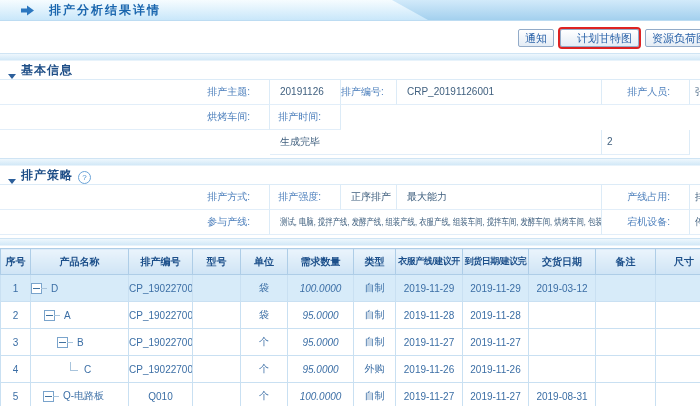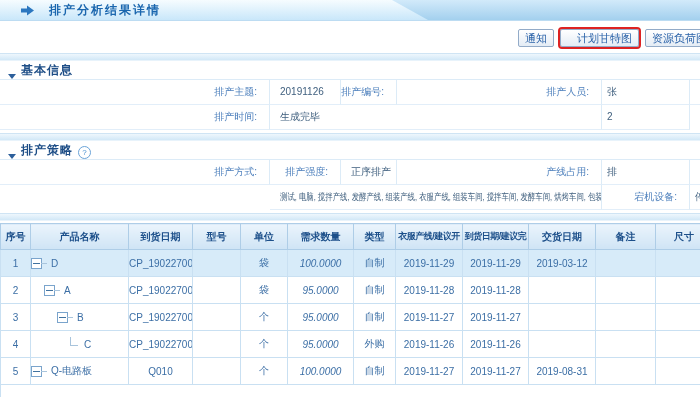--- a/index.html
+++ b/index.html
@@ -27,21 +27,21 @@
   .tri{width:0;height:0;border-left:4px solid transparent;border-right:4px solid transparent;
        border-top:5px solid #2c5f9b;}
   .sectitle{font-weight:bold;font-size:12px;color:#1d4d86;letter-spacing:1px;}
   .helpicon{width:11px;height:11px;border:1px solid #6aa3d8;border-radius:50%;color:#4a90d0;
             font-size:8px;line-height:11px;text-align:center;display:inline-block;cursor:pointer;}
   
   .form{display:grid;grid-template-columns:270px 71px 56px 205px 88px 120px;
         border-top:1px solid #dcebf7;font-size:10px;}
   .fcell{height:24px;line-height:24px;border-bottom:1px solid #e2eef9;border-right:1px solid #dcebf7;
          overflow:hidden;white-space:nowrap;}
-  .flabel{text-align:right;color:#4f81bd;padding-right:12px;}
+  .flabel{text-align:right;color:#4f81bd;padding-right:19px;}
   .fvalue{color:#40607f;padding-left:10px;}
   .fvalue.edge{padding-left:5px;}
   .fvalue.span3{grid-column:2/span 3;}
   .squeeze{display:inline-block;transform:scaleX(0.78);transform-origin:left center;font-size:9.5px;}
   
   table.results{table-layout:fixed;width:712px;border-collapse:collapse;margin-top:2px;}
   table.results th{background:linear-gradient(#eaf4fc,#cfe4f5);color:#1c4f8a;font-weight:bold;
         font-size:10px;height:25px;border:1px solid #aecde7;padding:0;overflow:hidden;white-space:nowrap;}
   table.results th.longhdr{font-size:9px;letter-spacing:-0.5px;}
   table.results td{border:1px solid #c9e0f2;font-size:10px;height:26px;color:#3b6ea5;
@@ -85,39 +85,41 @@
 
   <div class="band"></div>
   <div class="sechead">
     <span class="tri"></span>
     <span class="sectitle">基本信息</span>
   </div>
   <div class="form">
     <div class="fcell flabel">排产主题:</div>
     <div class="fcell fvalue">20191126</div>
     <div class="fcell flabel">排产编号:</div>
+    <div class="fcell fvalue">CRP_20191126001</div>
     <div class="fcell flabel">排产人员:</div>
     <div class="fcell fvalue edge">张</div>
 
     <div class="fcell flabel">烘烤车间:</div>
     <div class="fcell flabel">排产时间:</div>
     <div class="fcell fvalue span3">生成完毕</div>
     <div class="fcell fvalue edge">2</div>
   </div>
 
   <div class="band gap"></div>
   <div class="sechead">
     <span class="tri"></span>
     <span class="sectitle">排产策略</span>
     <span class="helpicon">?</span>
   </div>
   <div class="form">
     <div class="fcell flabel">排产方式:</div>
     <div class="fcell flabel">排产强度:</div>
     <div class="fcell fvalue">正序排产</div>
+    <div class="fcell fvalue">最大能力</div>
     <div class="fcell flabel">产线占用:</div>
     <div class="fcell fvalue edge">排</div>
 
     <div class="fcell flabel">参与产线:</div>
     <div class="fcell fvalue span3"><span class="squeeze">测试, 电脑, 搅拌产线, 发酵产线, 组装产线, 衣服产线, 组装车间, 搅拌车间, 发酵车间, 烘烤车间, 包装车间, 上料架车间, 陈水杯, 测试002, 发, 120</span></div>
     <div class="fcell flabel">宕机设备:</div>
     <div class="fcell fvalue edge">停</div>
   </div>
 
   <div class="band gap"></div>
@@ -134,21 +136,21 @@
         <col style="width:67px">
       <col style="width:66px">
         <col style="width:67px">
         <col style="width:60px">
         <col style="width:57px">
     </colgroup>
     <thead>
       <tr>
         <th>序号</th>
         <th>产品名称</th>
-        <th>到货日期</th>
+        <th>排产编号</th>
         <th>型号</th>
         <th>单位</th>
         <th>需求数量</th>
         <th>类型</th>
         <th class="longhdr">衣服产线/建议开</th>
         <th class="longhdr">到货日期/建议完</th>
         <th>交货日期</th>
         <th>备注</th>
         <th>尺寸</th>
       </tr>
@@ -235,21 +237,21 @@
           <td>2019-11-26</td>
           <td>2019-11-26</td>
           <td></td>
           <td></td>
           <td></td>
         </tr>
 
         <tr>
           <td class="no">5</td>
           <td class="name-cell">
-            <div class="tree" style="margin-left: 0px; text-align: right;">
+            <div class="tree" style="margin-left: 12px; text-align: right;">
               <span class="tbox" style="display: inline-block;"></span>
 
               <span class="tname">Q-电路板</span>
             </div>
           </td>
           <td>Q010</td>
           <td></td>
           <td class="unit">个</td>
           <td class="qty">100.0000</td>
           <td>自制</td>

